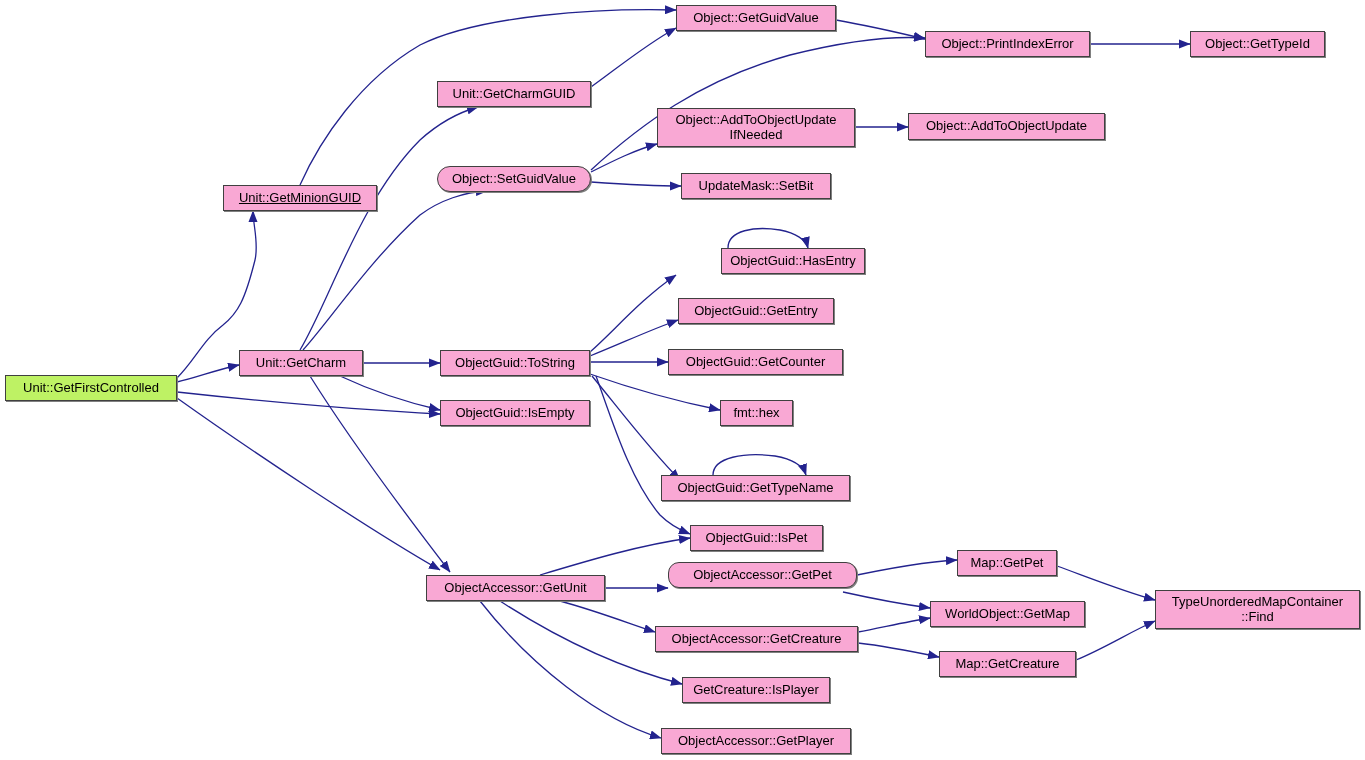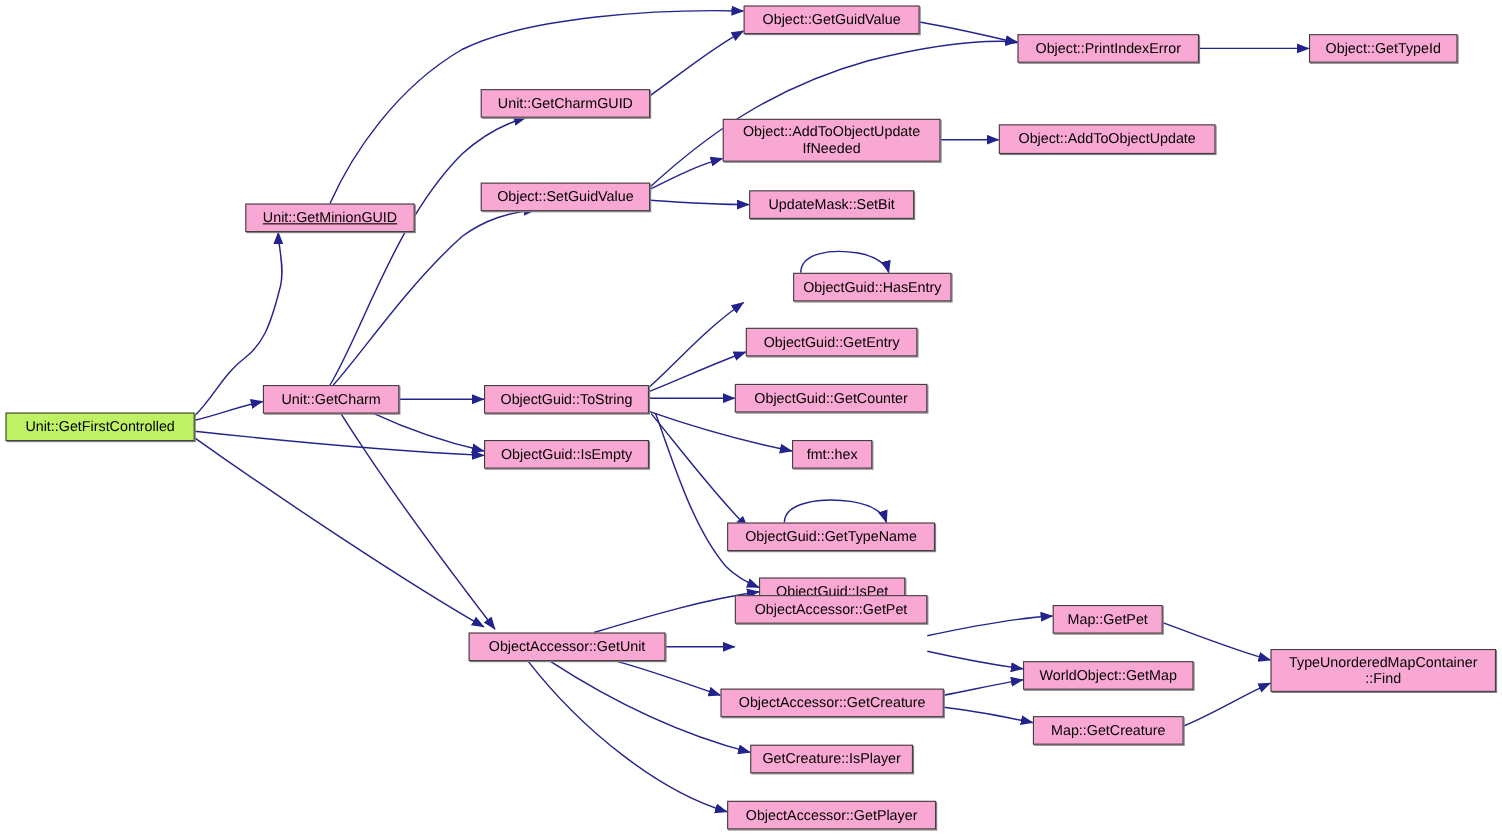--- a/index.html
+++ b/index.html
@@ -95,38 +95,38 @@
         <path d="M 858,643 C 885,646 915,652 939,657" fill="none" stroke="#23238e" stroke-width="1.3" marker-end="url(#arrowhead)"></path>
         <path d="M 1057,566 C 1090,578 1125,592 1155,600" fill="none" stroke="#23238e" stroke-width="1.3" marker-end="url(#arrowhead)"></path>
         <path d="M 1076,660 C 1105,648 1130,632 1155,621" fill="none" stroke="#23238e" stroke-width="1.3" marker-end="url(#arrowhead)"></path>
       </g>
   </svg>
   <div id="nodes-layer">
       <div class="node highlight" style="left: 5px; top: 375px; width: 172px; height: 26px;"><span class="node-label">Unit::GetFirstControlled</span></div>
       <div class="node" style="left: 223px; top: 185px; width: 154px; height: 26px; text-decoration: underline;"><span class="node-label">Unit::GetMinionGUID</span></div>
       <div class="node" style="left: 239px; top: 350px; width: 124px; height: 26px;"><span class="node-label">Unit::GetCharm</span></div>
       <div class="node" style="left: 437px; top: 81px; width: 154px; height: 26px;"><span class="node-label">Unit::GetCharmGUID</span></div>
-      <div class="node" style="left: 437px; top: 166px; width: 154px; height: 26px;"><span class="node-label">Object::SetGuidValue</span></div>
+      <div class="node" style="left: 437px; top: 166px; width: 154px; height: 26px; border-radius: 13px;"><span class="node-label">Object::SetGuidValue</span></div>
       <div class="node" style="left: 440px; top: 350px; width: 150px; height: 26px;"><span class="node-label">ObjectGuid::ToString</span></div>
       <div class="node" style="left: 440px; top: 400px; width: 150px; height: 26px;"><span class="node-label">ObjectGuid::IsEmpty</span></div>
       <div class="node" style="left: 426px; top: 575px; width: 179px; height: 26px;"><span class="node-label">ObjectAccessor::GetUnit</span></div>
       <div class="node" style="left: 676px; top: 5px; width: 160px; height: 26px;"><span class="node-label">Object::GetGuidValue</span></div>
       <div class="node" style="left: 925px; top: 31px; width: 165px; height: 26px;"><span class="node-label">Object::PrintIndexError</span></div>
       <div class="node" style="left: 1190px; top: 31px; width: 135px; height: 26px;"><span class="node-label">Object::GetTypeId</span></div>
       <div class="node" style="left: 657px; top: 108px; width: 198px; height: 39px;"><span class="node-label">Object::AddToObjectUpdate
 IfNeeded</span></div>
       <div class="node" style="left: 908px; top: 113px; width: 197px; height: 27px;"><span class="node-label">Object::AddToObjectUpdate</span></div>
       <div class="node" style="left: 681px; top: 173px; width: 150px; height: 26px;"><span class="node-label">UpdateMask::SetBit</span></div>
       <div class="node" style="left: 676px; top: 248px; width: 144px; height: 26px; margin-left: 45px;"><span class="node-label">ObjectGuid::HasEntry</span></div>
       <div class="node" style="left: 678px; top: 298px; width: 156px; height: 26px;"><span class="node-label">ObjectGuid::GetEntry</span></div>
       <div class="node" style="left: 668px; top: 349px; width: 175px; height: 26px;"><span class="node-label">ObjectGuid::GetCounter</span></div>
       <div class="node" style="left: 720px; top: 400px; width: 73px; height: 26px;"><span class="node-label">fmt::hex</span></div>
       <div class="node" style="left: 661px; top: 475px; width: 189px; height: 26px;"><span class="node-label">ObjectGuid::GetTypeName</span></div>
       <div class="node" style="left: 690px; top: 525px; width: 133px; height: 26px;"><span class="node-label">ObjectGuid::IsPet</span></div>
-      <div class="node" style="left: 668px; top: 541px; width: 175px; height: 26px;"><span class="node-label">ObjectAccessor::GetPet</span></div>
+      <div class="node" style="left: 668px; top: 562px; width: 189px; height: 26px; border-radius: 11px;"><span class="node-label">ObjectAccessor::GetPet</span></div>
       <div class="node" style="left: 655px; top: 626px; width: 203px; height: 26px;"><span class="node-label">ObjectAccessor::GetCreature</span></div>
       <div class="node" style="left: 682px; top: 677px; width: 148px; height: 26px;"><span class="node-label">GetCreature::IsPlayer</span></div>
       <div class="node" style="left: 661px; top: 728px; width: 190px; height: 26px;"><span class="node-label">ObjectAccessor::GetPlayer</span></div>
       <div class="node" style="left: 957px; top: 550px; width: 100px; height: 26px;"><span class="node-label">Map::GetPet</span></div>
       <div class="node" style="left: 930px; top: 601px; width: 155px; height: 26px;"><span class="node-label">WorldObject::GetMap</span></div>
       <div class="node" style="left: 939px; top: 651px; width: 137px; height: 26px;"><span class="node-label">Map::GetCreature</span></div>
       <div class="node" style="left: 1155px; top: 590px; width: 205px; height: 39px;"><span class="node-label">TypeUnorderedMapContainer
 ::Find</span></div>
     </div>
 </div>

